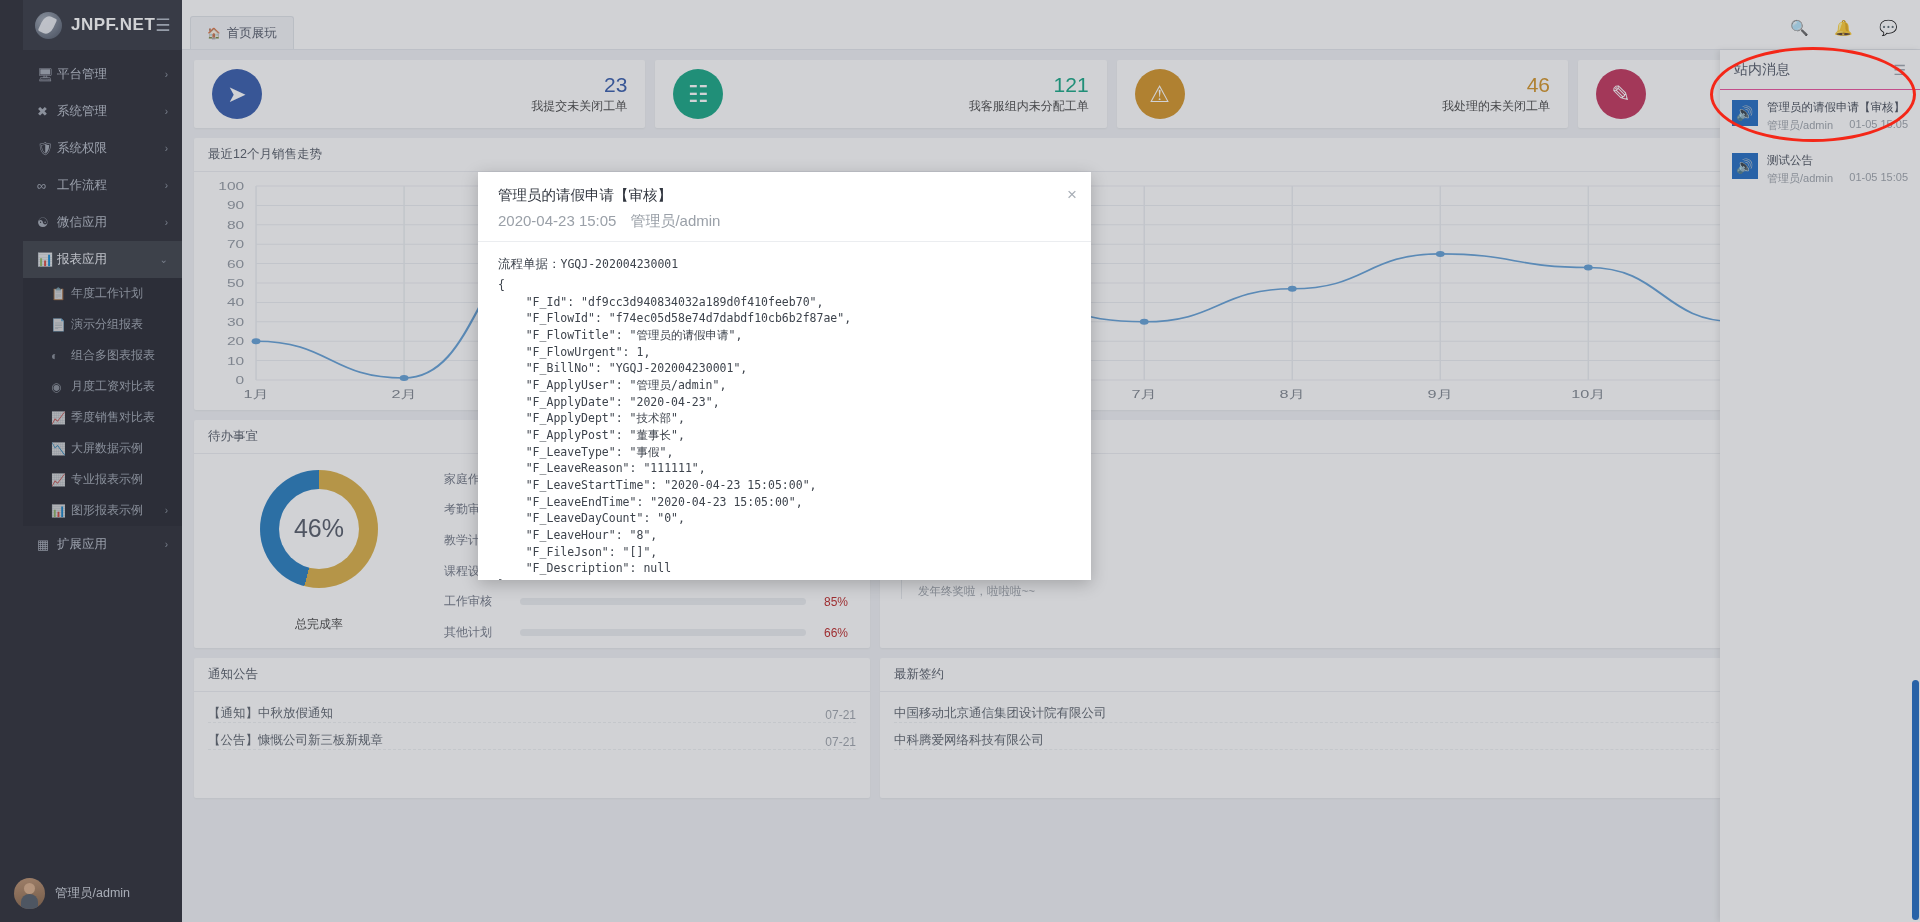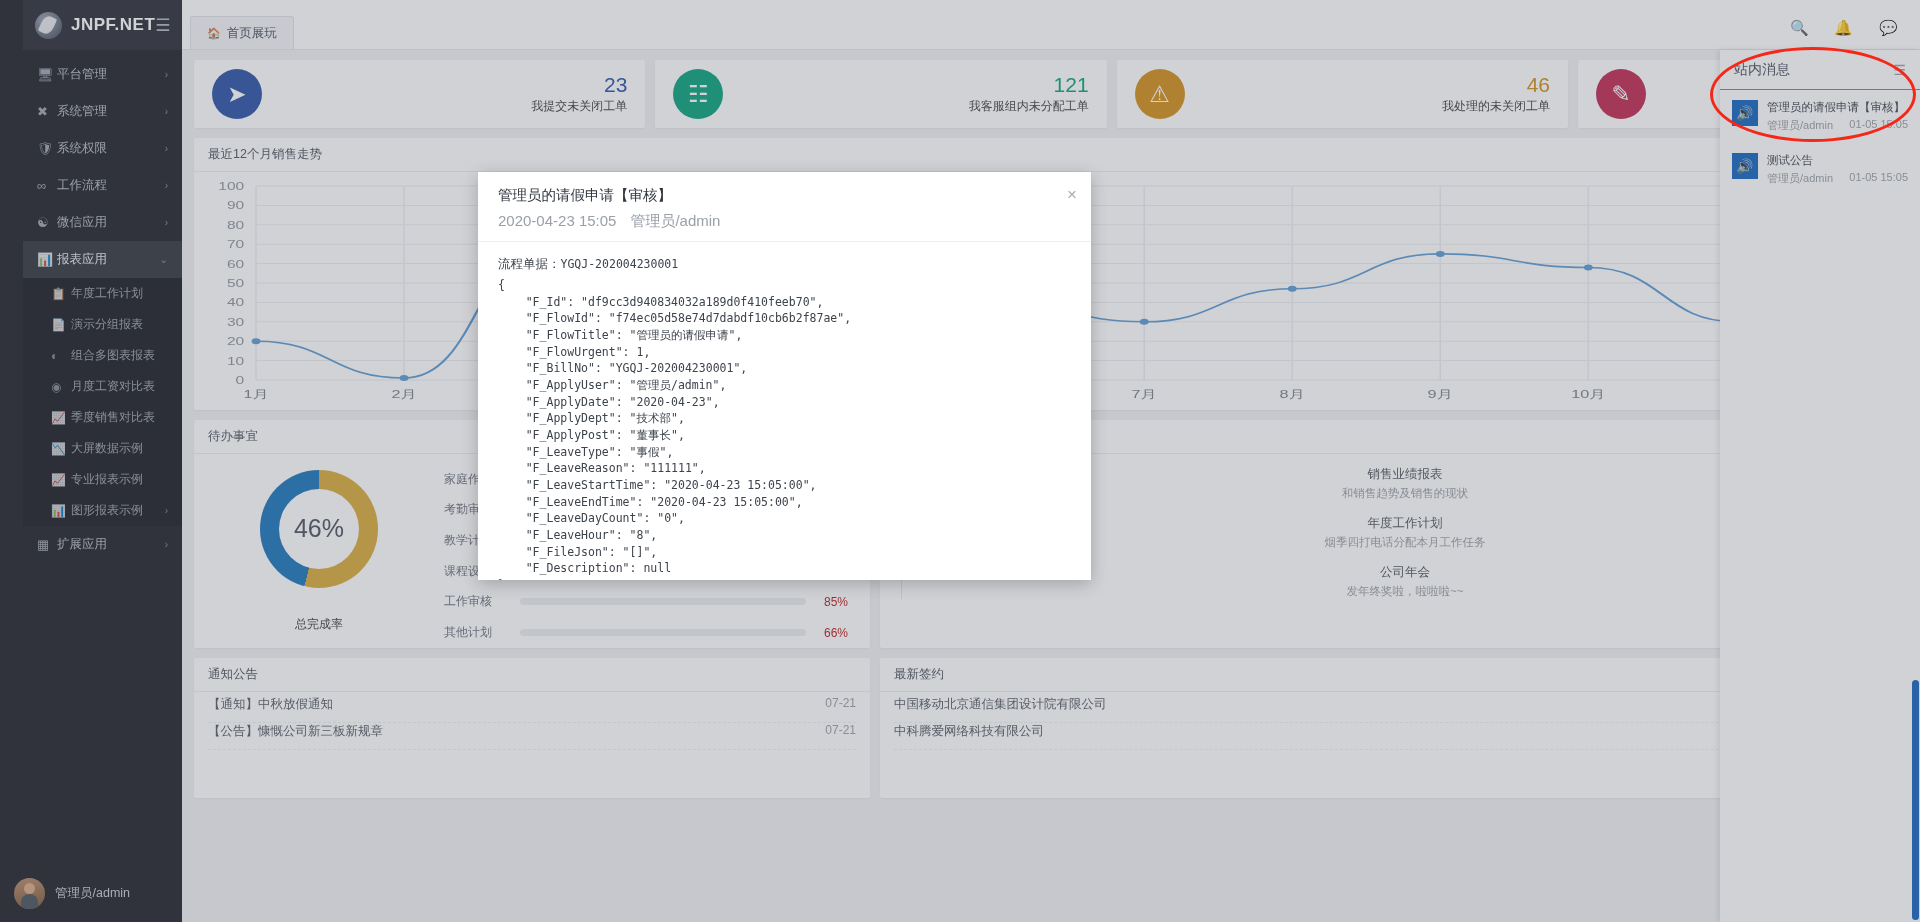--- a/index.html
+++ b/index.html
@@ -145,40 +145,40 @@
   .bars { flex: 1; padding: 10px 22px 0 0; display: flex; flex-direction: column; justify-content: space-around; }
   .bar-row { display: flex; align-items: center; height: 26px; font-size: 12px; color: #6b7280; }
   .bar-label { width: 76px; flex: 0 0 76px; }
   .bar-track { flex: 1; height: 7px; background: #ebedf0; border-radius: 4px; overflow: hidden; }
   .bar-fill { height: 7px; border-radius: 4px; }
   .bar-pct { width: 42px; text-align: right; flex: 0 0 42px; color: #b91c1c; }
 
   
   .time-panel { flex: 1; height: 228px; }
   .time-body { padding: 12px 16px 0 16px; height: 194px; overflow: hidden; position: relative; }
-  .tl { position: relative; padding-left: 22px; text-align: center; }
+  .tl { position: relative; padding-left: 22px; }
   .tl::before {
     content: ""; position: absolute; left: 5px; top: 4px; bottom: 0;
     width: 1px; background: #e4e7eb;
   }
   .tl-item { position: relative; margin-bottom: 14px; }
   .tl-dot {
     position: absolute; left: -21px; top: 3px; width: 9px; height: 9px;
     border-radius: 50%; border: 2px solid #d8ab3c; background: #fff;
   }
   .tl-title { font-size: 12.5px; color: #50575f; }
   .tl-desc { font-size: 11.5px; color: #9aa0a8; margin-top: 3px; }
 
   
   .bottom { display: flex; gap: 10px; margin-top: 10px; }
   .notice-panel { width: 676px; height: 140px; }
   .sign-panel { flex: 1; height: 140px; }
   .nlist { padding: 4px 14px; }
   .nrow {
-    display: flex; align-items: flex-start; height: 27px;
+    display: flex; align-items: flex-end; height: 27px;
     font-size: 12.5px; color: #555c66; border-bottom: 1px dashed #eef0f2;
   }
   .nrow .ndate { margin-left: auto; color: #9aa0a8; font-size: 12px; }
 
   
   .msg-panel {
     position: absolute; right: 0; top: 50px; width: 200px; height: 872px;
     background: #fff; box-shadow: -2px 0 6px rgba(0,0,0,.10);
     z-index: 30;
   }

